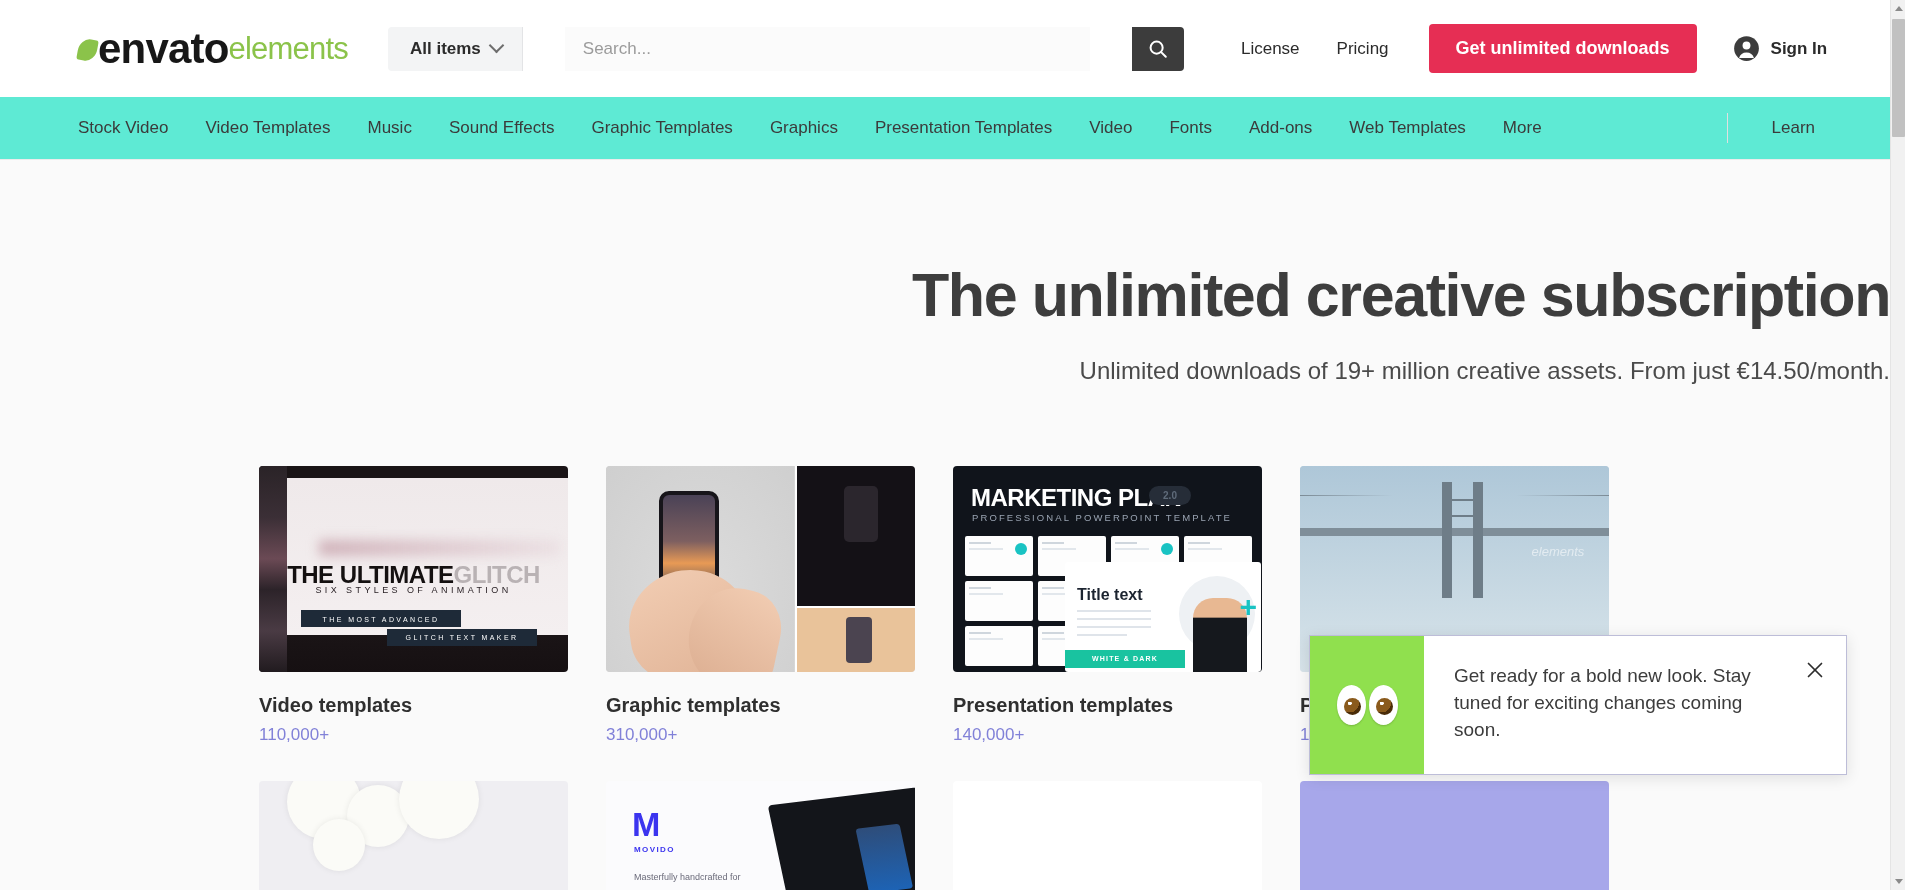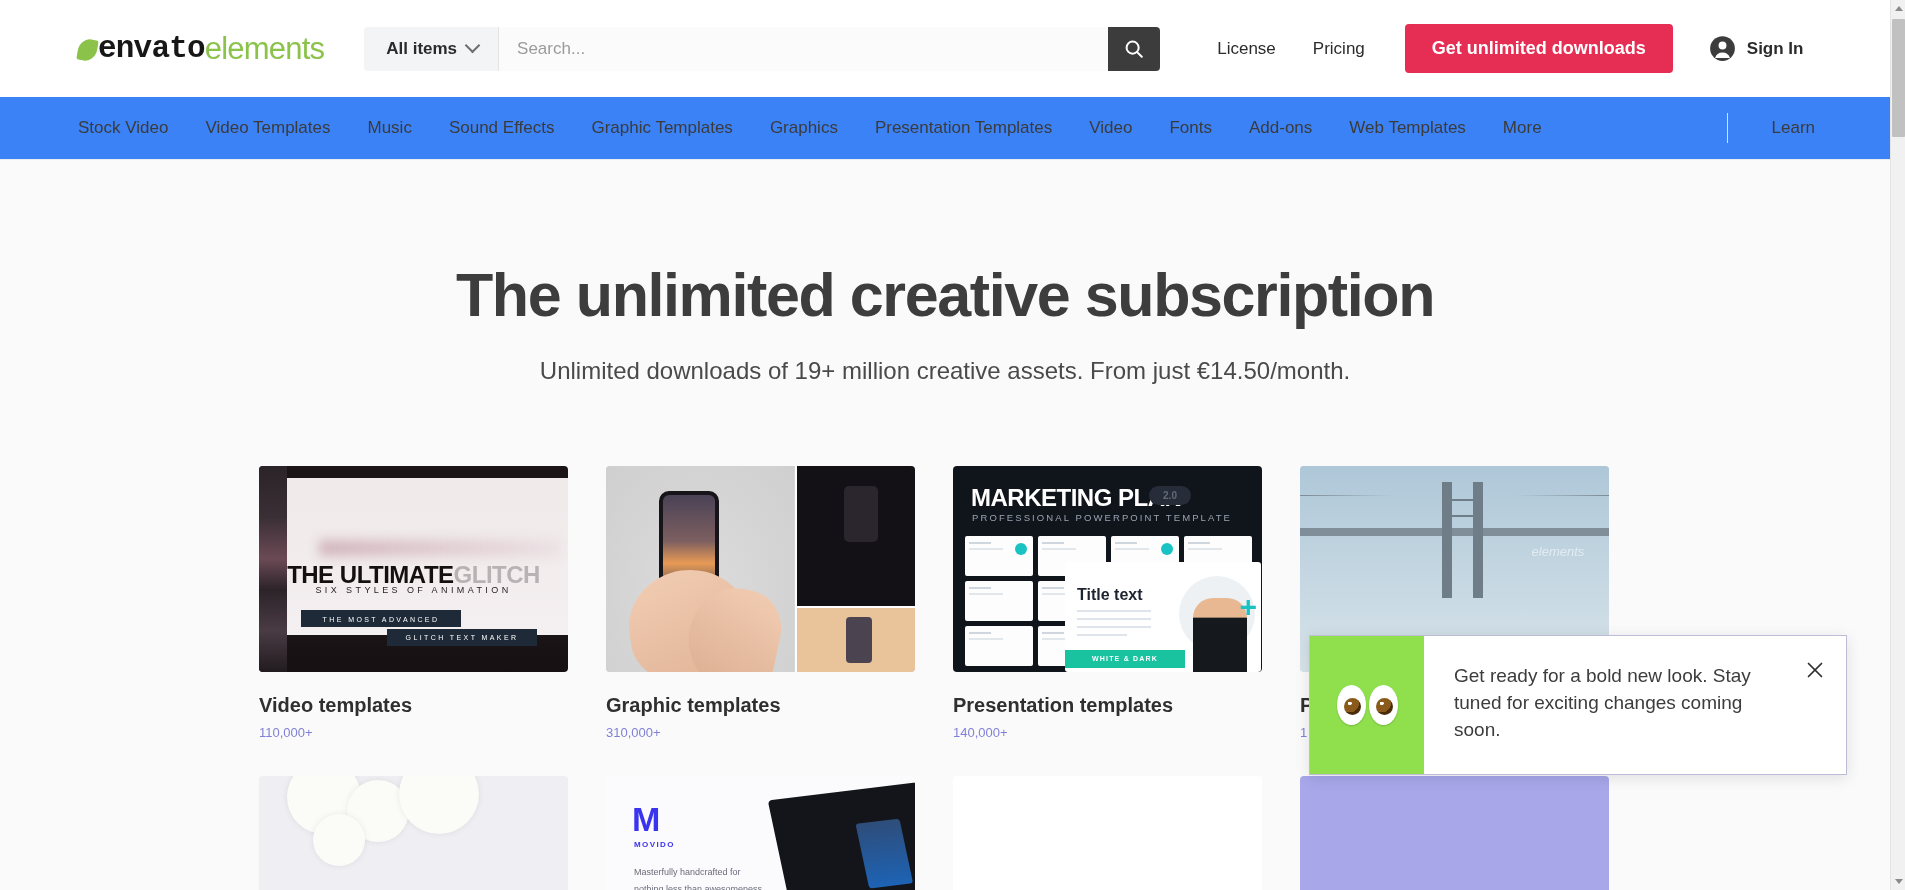--- a/index.html
+++ b/index.html
@@ -22,33 +22,33 @@
   }
   .logo { margin-left: 78px; display: flex; align-items: center; height: 40px; }
   .logo-leaf {
     width: 19px; height: 22px; margin-right: 1px;
     background: #8bc34a;
     border-radius: 60% 12% 60% 12%;
     transform: rotate(10deg);
     position: relative; top: 1px;
   }
   .logo-envato {
-    font-size: 31px; font-weight: 700; color: #171717;
-    letter-spacing: -0.8px; line-height: 1; font-family: Liberation Mono, monospace;
+    font-size: 42px; font-weight: 700; color: #171717;
+    letter-spacing: -0.8px; line-height: 1;
   }
   .logo-elements {
     font-size: 31px; font-weight: 400; color: #8bc34a;
     letter-spacing: -0.8px; line-height: 1;
   }
 
   .searchbar {
     margin-left: 40px;
     display: flex; align-items: stretch;
     height: 44px; width: 796px;
-    border-radius: 4px; overflow: hidden;
+    border-radius: 4px; overflow: hidden; gap: 42px;
   }
   .allitems {
     display: flex; align-items: center; gap: 10px;
     background: #f3f4f5;
     padding: 0 20px 0 22px;
     font-size: 17px; font-weight: 600; color: #2b2b2b;
     border-right: 1px solid #e3e4e6;
     cursor: pointer;
     white-space: nowrap;
   }
@@ -86,36 +86,36 @@
   .signin {
     margin-left: 36px; display: flex; align-items: center; gap: 11px;
     cursor: pointer;
   }
   .signin-label { font-size: 17px; font-weight: 600; color: #2b2b2b; white-space: nowrap; }
 
   
   .nav {
     position: absolute; top: 97px; left: 0;
     width: 1890px; height: 63px;
-    background: #3b82f6;
+    background: #5eead4;
     border-bottom: 1px solid #ececec;
     display: flex; align-items: center;
     z-index: 19;
   }
   .nav-items { display: flex; align-items: center; margin-left: 78px; }
   .nav-item {
     font-size: 17px; color: #3b3b3b; text-decoration: none;
     margin-right: 37px; cursor: pointer; white-space: nowrap;
   }
   .nav-spacer { flex: 1; }
   .nav-divider { width: 1px; height: 30px; background: #e0e0e0; margin-right: 44px; }
   .nav-learn { font-size: 17px; color: #3b3b3b; margin-right: 75px; cursor: pointer; }
 
   
-  .hero { position: absolute; top: 160px; left: 0; width: 1890px; text-align: center; }
+  .hero { position: absolute; top: 160px; left: 0; width: 1890px; text-align: right; }
   .hero-title {
     margin-top: 100px;
     font-size: 61px; font-weight: 700; color: #3d3d3d;
     letter-spacing: -1.4px;
   }
   .hero-sub {
     margin-top: 27px;
     font-size: 24px; color: #4a4a4a; font-weight: 400;
   }
 
@@ -133,21 +133,21 @@
     width: 309px; height: 206px;
     border-radius: 4px; overflow: hidden;
     position: relative; background: #ddd;
   }
   .card-title {
     margin-top: 22px;
     font-size: 20px; font-weight: 700; color: #2f2f2f;
   }
   .card-count {
     margin-top: 8px;
-    font-size: 13px; color: #8181d8;
+    font-size: 17px; color: #8181d8;
   }
 
   
   .t-glitch { background: linear-gradient(180deg,#1a1416 0%,#1a1416 6%,#efe9ea 6%,#f4eff0 82%,#1a1416 82%,#161012 100%); }
   .t-glitch .strip { position:absolute; left:0; top:0; width:28px; height:100%;
     background: linear-gradient(180deg,#2a2327 0%,#3b2f36 25%,#6b4a55 45%,#2c2329 60%,#4a3b44 80%,#211b1f 100%); }
   .t-glitch .blur { position:absolute; left:60px; top:36%; width:78%; height:16px;
     background: linear-gradient(90deg,rgba(198,160,170,.75),rgba(226,205,212,.35)); filter: blur(6px); }
   .t-glitch .gt1 { position:absolute; left:50%; top:46%; transform:translateX(-50%);
     font-size:24px; font-weight:800; letter-spacing:-0.5px; white-space:nowrap; }

